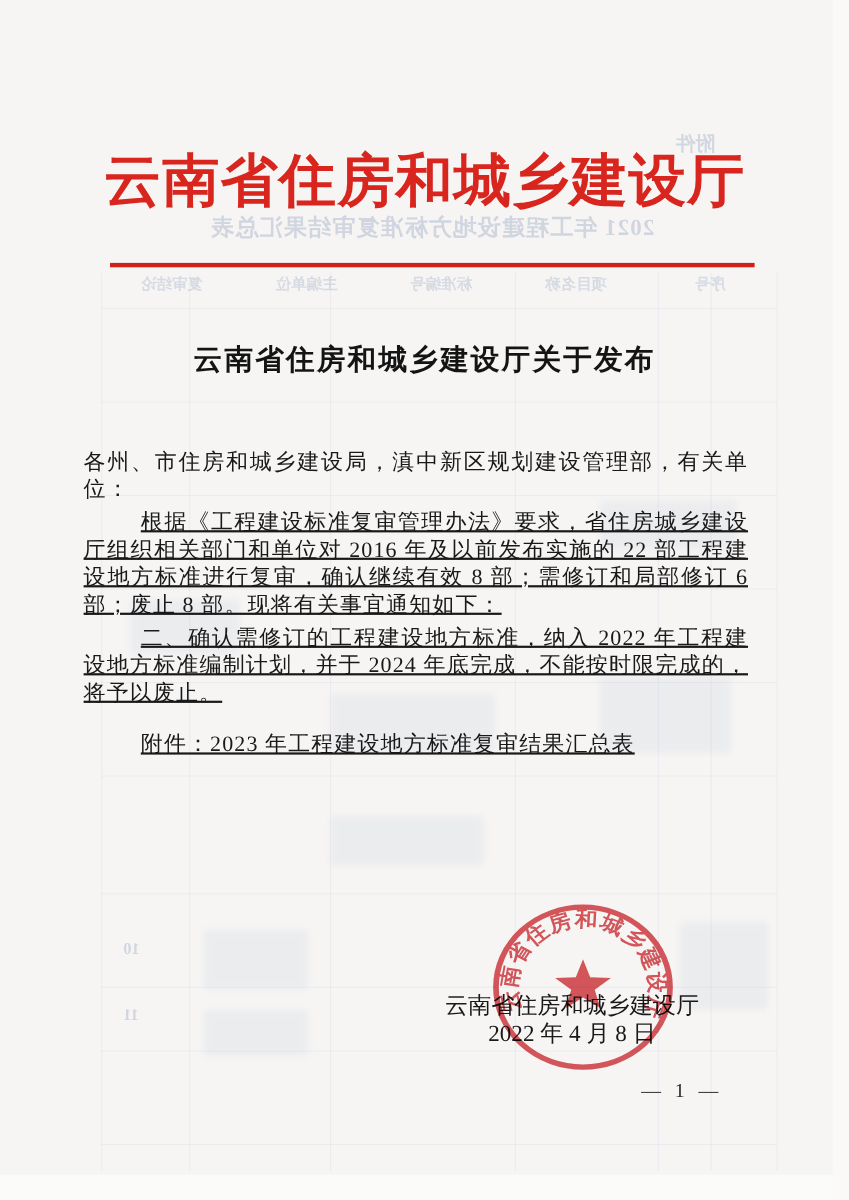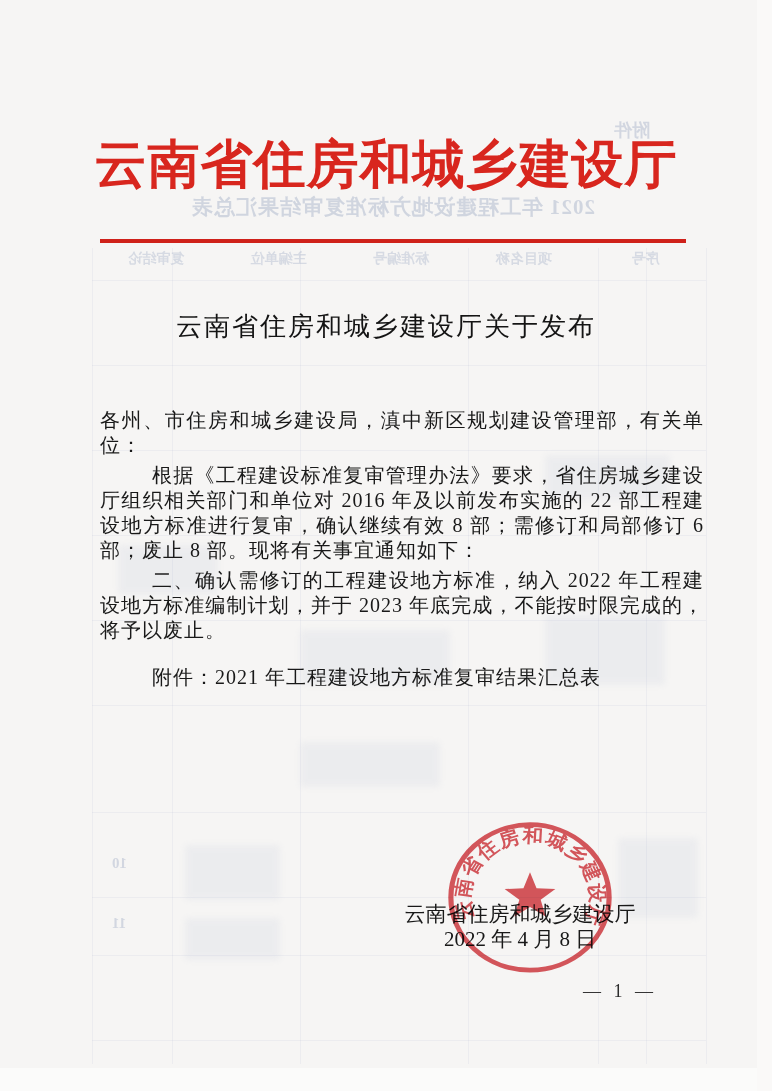--- a/index.html
+++ b/index.html
@@ -34,29 +34,29 @@
 
   
   .agency-header{
     position:absolute;left:0;top:130px;width:772px;text-align:center;
     font-size:52px;font-weight:bold;letter-spacing:1px;color:#d8261e;
     font-family:"Liberation Serif","DejaVu Serif",serif;
   }
   .red-line{position:absolute;left:100px;top:239px;width:586px;height:4px;background:#cf211a;}
   .doc-title{
     position:absolute;left:0;top:306px;width:772px;text-align:center;
-    font-weight:normal;font-size:26px;line-height:41px;letter-spacing:2px;color:#141414;
+    font-weight:bold;font-size:26px;line-height:41px;letter-spacing:2px;color:#141414;
   }
   .body-text{
-    position:absolute;left:100px;top:408px;width:604px;
+    position:absolute;left:76px;top:408px;width:604px;
     font-size:20px;line-height:25px;letter-spacing:1px;
     text-align:justify;text-justify:inter-character;color:#191919;
   }
   .body-text p{margin:0 0 5px 0;}
-  .body-text p.para{text-indent:52px;}
+  .body-text p.para{text-indent:52px;text-decoration:underline;}
   .body-text p.attachment{margin-top:22px;}
   .signature{
     position:absolute;left:395px;top:902px;width:250px;text-align:center;
     font-size:21px;line-height:25px;color:#191919;
   }
   .page-number{
     position:absolute;right:115px;top:981px;font-size:18px;letter-spacing:4px;color:#2c2c2c;
   }
   .seal{
     position:absolute;left:444px;top:820px;width:172px;height:158px;
@@ -117,22 +117,22 @@
   <div class="agency-header">云南省住房和城乡建设厅</div>
   <div class="red-line"></div>
 
   <div class="doc-title">
     <div>云南省住房和城乡建设厅关于发布</div>
   </div>
 
   <div class="body-text">
     <p class="salutation">各州、市住房和城乡建设局，滇中新区规划建设管理部，有关单位：</p>
     <p class="para">根据《工程建设标准复审管理办法》要求，省住房城乡建设厅组织相关部门和单位对 2016 年及以前发布实施的 22 部工程建设地方标准进行复审，确认继续有效 8 部；需修订和局部修订 6 部；废止 8 部。现将有关事宜通知如下：</p>
-    <p class="para">二、确认需修订的工程建设地方标准，纳入 2022 年工程建设地方标准编制计划，并于 2023 年底完成，不能按时限完成的，将予以废止。</p>
-    <p class="para attachment">附件：2021 年工程建设地方标准复审结果汇总表</p>
+    <p class="para">二、确认需修订的工程建设地方标准，纳入 2022 年工程建设地方标准编制计划，并于 2024 年底完成，不能按时限完成的，将予以废止。</p>
+    <p class="para attachment">附件：2023 年工程建设地方标准复审结果汇总表</p>
   </div>
 
   <div class="signature">
     <div>云南省住房和城乡建设厅</div>
     <div>2022 年 4 月 8 日</div>
   </div>
 
   <div class="seal">
     <svg viewBox="0 0 200 200" preserveAspectRatio="none">
       <circle cx="100" cy="98" r="92" fill="none" stroke-width="6" stroke="#d43a41"></circle>

